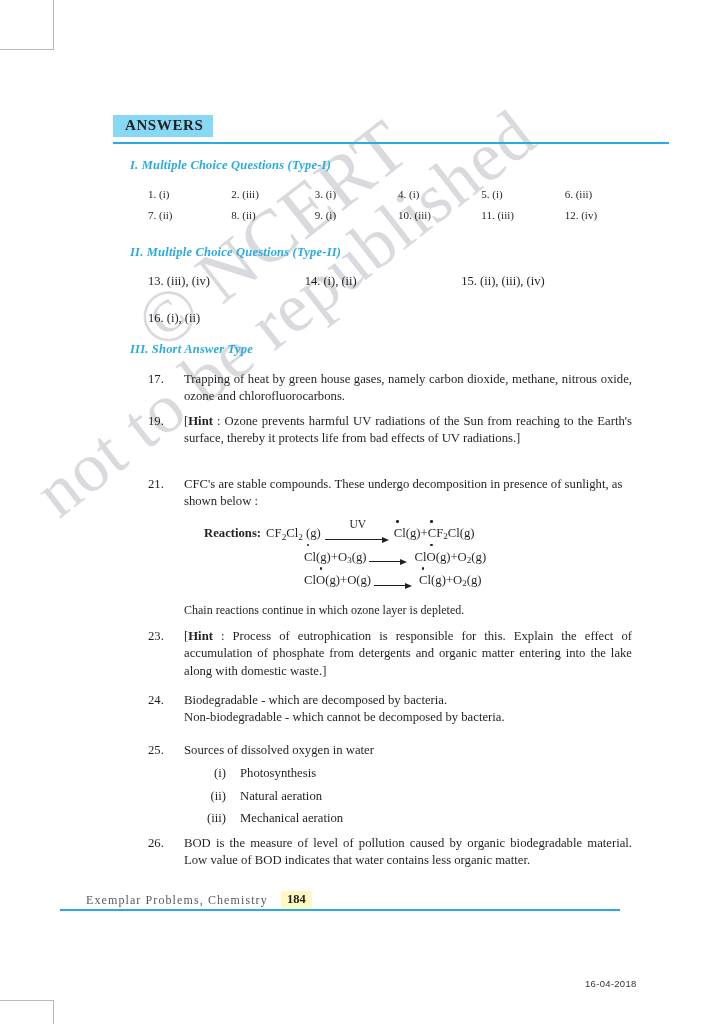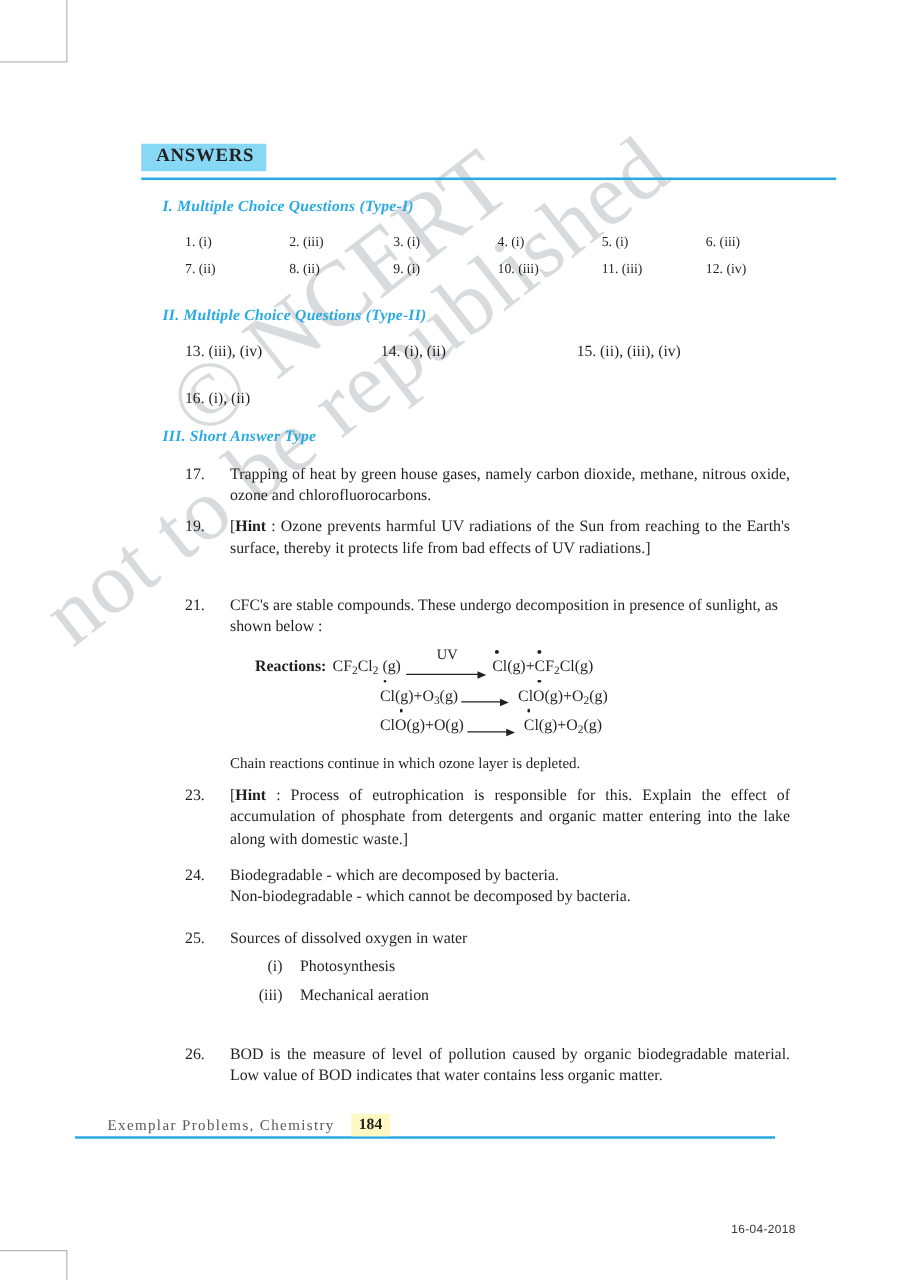--- a/index.html
+++ b/index.html
@@ -435,20 +435,24 @@
     <div class="qa" id="q25">
       <div class="num">25.</div>
       <div class="body nojust">
         <div>Sources of dissolved oxygen in water</div>
         <div class="roman-list">
           <div class="roman-row">
             <span class="rn">(i)</span>
             <span>Photosynthesis</span>
           </div>
           <div class="roman-row">
+            <span class="rn">(ii)</span>
+            <span>Natural aeration</span>
+          </div>
+          <div class="roman-row">
             <span class="rn">(iii)</span>
             <span>Mechanical aeration</span>
           </div>
         </div>
       </div>
     </div>
 
     <div class="qa" id="q26">
       <div class="num">26.</div>
       <div class="body">BOD is the measure of level of pollution caused by organic biodegradable material. Low value of BOD indicates that water contains less organic matter.</div>

